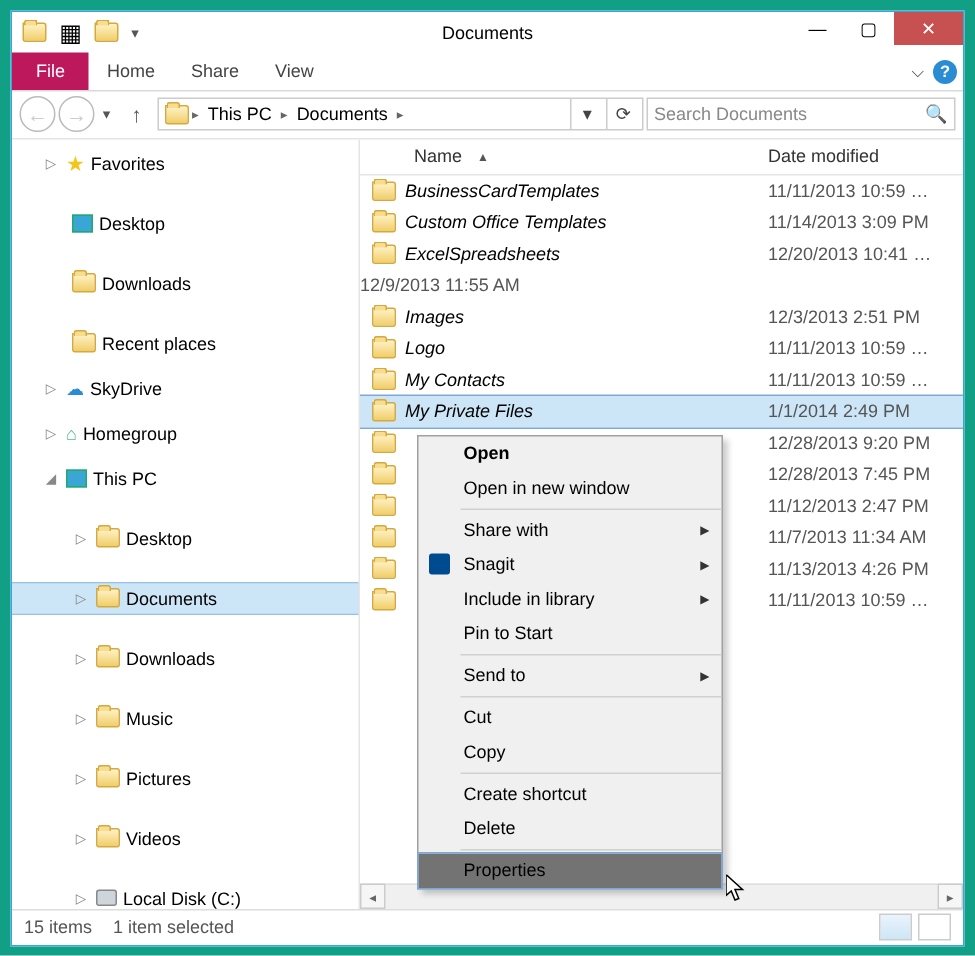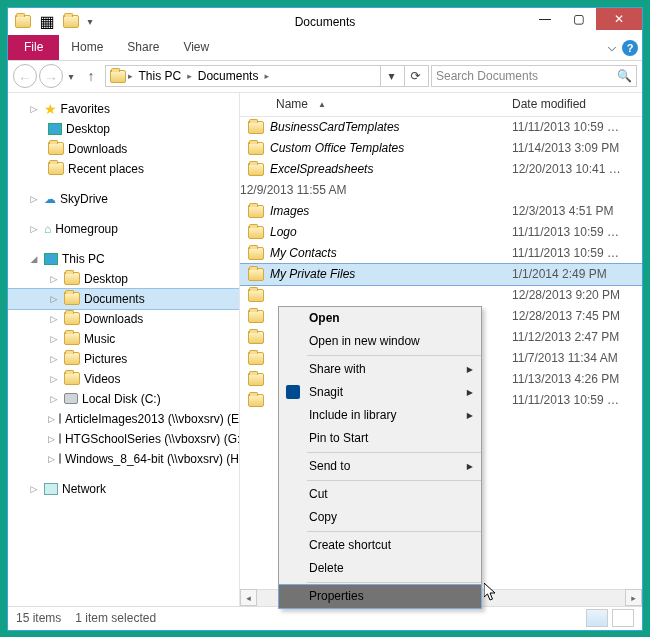--- a/index.html
+++ b/index.html
@@ -29,21 +29,21 @@
   .addr-seg { padding: 0 4px; color:#000; }
   .addr-arr { color:#666; font-size:9px; }
   .addr-refresh { display:flex; align-items:center; justify-content:center; width:22px; color:#444; border-left:1px solid #ccc; height:100%;}
   .search { width: 206px; height: 22px; border:1px solid #ccc; display:flex; align-items:center; font-size:12px; color:#888; padding: 0 4px; gap:4px; }
   
   .body { flex:1; display:flex; position: relative; overflow: hidden; }
   .tree { width: 232px; border-right: 1px solid #e5e5e5; font-size:12px; padding: 6px 0; overflow:hidden; }
   .tree-item { display:flex; align-items:center; gap:4px; height: 20px; padding: 0 4px; white-space: nowrap; }
   .tree-group { margin-bottom: 10px; }
   .indent1 { padding-left: 20px; }
-  .indent2 { padding-left: 40px; }
+  .indent2 { padding-left: 40px; margin-top: 20px; }
   .tree-item.active { background: #cde6f7; outline: 1px solid #95c3e8; }
   .tree-arr { width:12px; color:#888; font-size:9px; display:inline-flex; justify-content:center; }
   
   .list { flex:1; display:flex; flex-direction:column; position: relative; }
   .list-head { display:flex; font-size:12px; color:#333; border-bottom:1px solid #e5e5e5; height: 24px; align-items:center;justify-content:space-between; }
   .col-name { flex:1; padding-left: 36px; display:flex; align-items:center; gap: 10px; }
   .col-date { width: 130px; }
   .sort-arr { font-size:8px; color:#555; }
   .rows { flex:1; overflow:hidden; position: relative; }
   .row { display:flex; align-items:center; height:21px; font-size:12px; }
@@ -53,21 +53,21 @@
   .folder-glyph { width:16px; height:13px; background: linear-gradient(#fff2c6, #f0ce6a); border:1px solid #d6a93f; border-radius: 0 2px 2px 2px; position:relative; }
   .folder-glyph::before { content:""; position:absolute; top:-3px; left:0; width:7px; height:3px; background:#f7dd90; border:1px solid #d6a93f; border-bottom:none; border-radius:2px 2px 0 0; }
   .hscroll { height:17px; background:#f0f0f0; display:flex; align-items:center; border-top:1px solid #ddd; }
   .hscroll .arr { width:17px; height:17px; display:flex; align-items:center; justify-content:center; color:#666; background:#f6f6f6; border:1px solid #ccc; font-size:9px; }
   .hscroll .track { flex:1; }
   
   .status { height:24px; border-top:1px solid #ddd; display:flex; align-items:center; font-size:12px; color:#555; padding: 0 8px; gap: 14px; }
   .status .viewbtns { margin-left:auto; display:flex; gap:4px; }
   .vbtn { width:22px; height:18px; border:1px solid #ccc; }
   
-  .ctxmenu { position:absolute; left:270px; top:298px; width:204px; background:#f0f0f0; border:1px solid #a0a0a0; box-shadow: 3px 3px 4px rgba(0,0,0,0.2); font-size:12px; z-index:50; }
+  .ctxmenu { position:absolute; left:270px; top:282px; width:204px; background:#f0f0f0; border:1px solid #a0a0a0; box-shadow: 3px 3px 4px rgba(0,0,0,0.2); font-size:12px; z-index:50; }
   .ctxmenu .mi { height: 23px; display:flex; align-items:center; padding: 0 30px 0 30px; position:relative; }
   .ctxmenu .mi.bold { font-weight:bold; }
   .ctxmenu .mi.hover { background:#737373; outline:1px solid #7da9d9; }
   .ctxmenu .sep { height:1px; background:#d0d0d0; margin: 2px 0 2px 28px; }
   .ctxmenu .sub::after { content:"▶"; position:absolute; right:8px; font-size:8px; color:#333; }
   .ctxmenu .ico-slot { position:absolute; left:5px; width:18px; display:flex; align-items:center; justify-content:center; }
   .snagit-ico { width:14px; height:14px; background:#004a8f; border-radius:2px; }
   .cursor { position:absolute; left:476px; top:575px; width:16px; height:20px; z-index:60; pointer-events:none; }
   .star { color:#f5c518; font-size:14px; }
   .monitor-ico { width:14px;height:12px; background:#3aa6d6; border:1px solid #2a6; display:inline-block; }
@@ -264,21 +264,21 @@
             <div class="date">12/20/2013 10:41 …</div>
           </div>
           <div class="row">
             <div class="date">12/9/2013 11:55 AM</div>
           </div>
           <div class="row">
             <div class="name">
               <span class="folder-glyph"></span>
               <span>Images</span>
             </div>
-            <div class="date">12/3/2013 4:51 PM</div>
+            <div class="date">12/3/2013 2:51 PM</div>
           </div>
           <div class="row">
             <div class="name">
               <span class="folder-glyph"></span>
               <span>Logo</span>
             </div>
             <div class="date">11/11/2013 10:59 …</div>
           </div>
           <div class="row">
             <div class="name">

